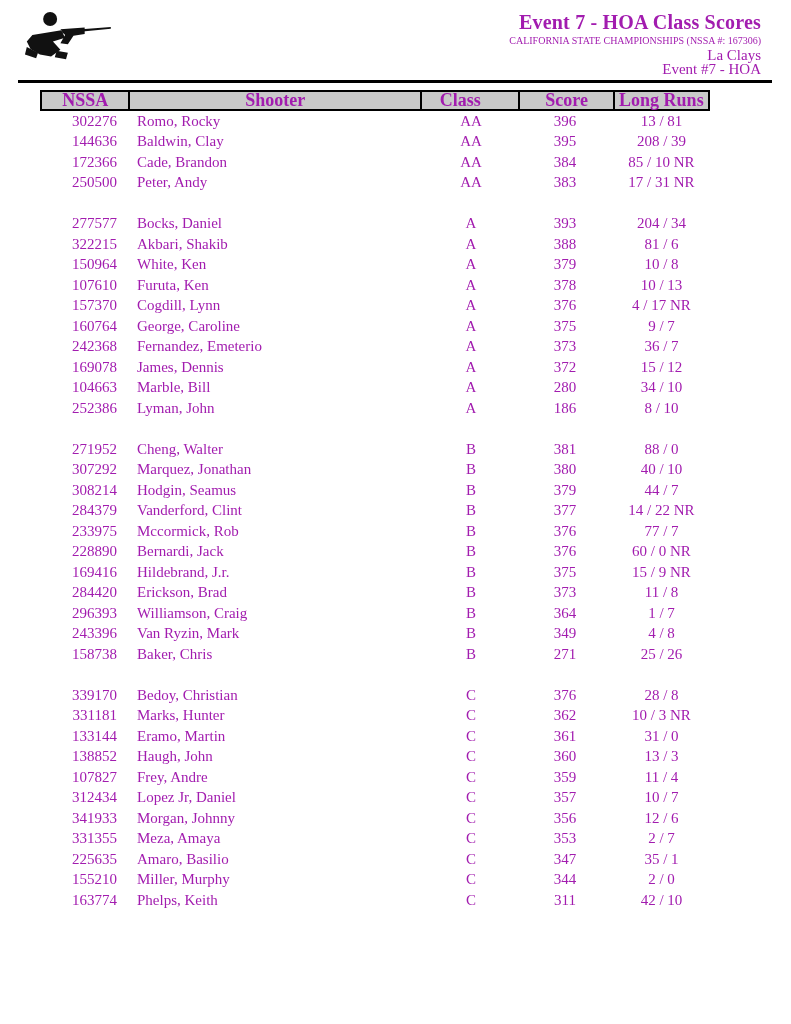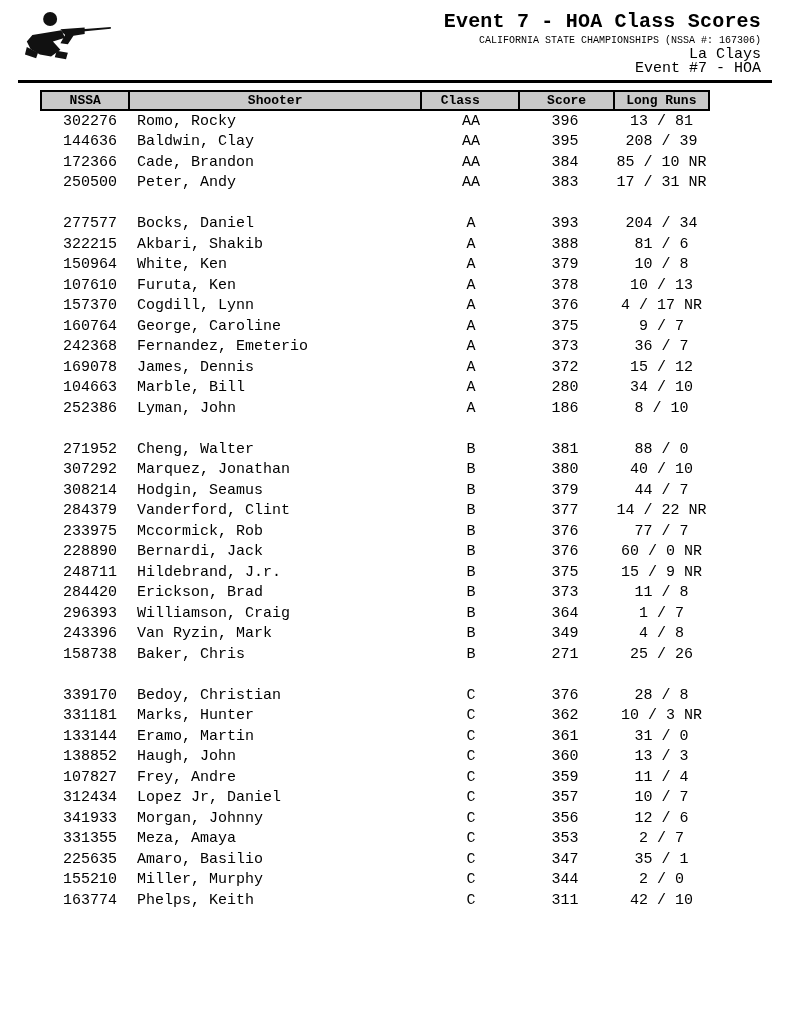--- a/index.html
+++ b/index.html
@@ -1,30 +1,30 @@
 <!DOCTYPE html>
 <html><head>
 <meta charset="utf-8">
 <style>
   html,body { margin:0; padding:0; background:#ffffff; }
   .page {
     position:relative; width:791px; height:1024px; background:#ffffff;
-    font-family:Liberation Mono, monospace; color:#000000; overflow:hidden;
+    font-family:Liberation Serif, serif; color:#a21caf; overflow:hidden;
   }
   .logo { position:absolute; left:18px; top:6px; width:96px; height:56px; }
   .header-block { position:absolute; top:10px; right:30px; text-align:right; }
   .report-title { font-size:20px; font-weight:bold; line-height:24px; letter-spacing:0.2px; }
   .report-subtitle { font-size:10px; line-height:14px; }
   .report-line { font-size:15px; line-height:14px; }
   .top-rule { position:absolute; left:18px; top:80px; width:754px; height:3px; background:#000; }
 
   .score-table { position:absolute; left:40px; top:90px; width:670px; }
   .thead { display:flex; border:2px solid #000; background:#c9c9c9; box-sizing:border-box; height:21px; }
   .th {
-    font-weight:bold; font-size:13px; text-align:center; line-height:17px;
+    font-weight:bold; font-size:18px; text-align:center; line-height:17px;
     border-left:2px solid #000; box-sizing:border-box;
   }
   .th:first-child { border-left:none; }
   .w-nssa  { width:88px;  }
   .w-shooter { width:297px; }
   .w-class { width:80px;  }
   .w-score { width:96px;margin-left:20px;  }
   .w-runs  { width:97px;  }
 
   .tbody { margin-top:0; }
@@ -212,21 +212,21 @@
     <div class="cell c-runs">77 / 7</div>
   </div>
         <div class="trow">
     <div class="cell c-nssa">228890</div>
     <div class="cell c-shooter">Bernardi, Jack</div>
     <div class="cell c-class">B</div>
     <div class="cell c-score">376</div>
     <div class="cell c-runs">60 / 0 NR</div>
   </div>
         <div class="trow">
-    <div class="cell c-nssa">248711</div>
+    <div class="cell c-nssa">169416</div>
     <div class="cell c-shooter">Hildebrand, J.r.</div>
     <div class="cell c-class">B</div>
     <div class="cell c-score">375</div>
     <div class="cell c-runs">15 / 9 NR</div>
   </div>
         <div class="trow">
     <div class="cell c-nssa">284420</div>
     <div class="cell c-shooter">Erickson, Brad</div>
     <div class="cell c-class">B</div>
     <div class="cell c-score">373</div>

